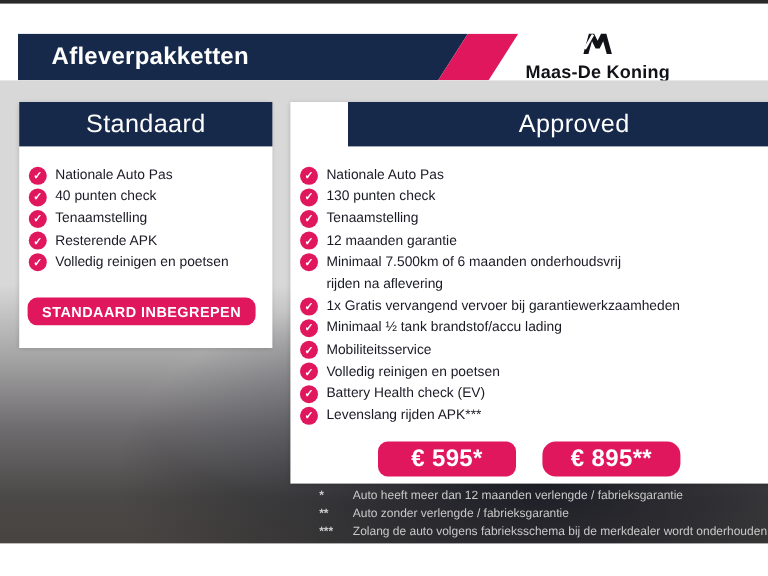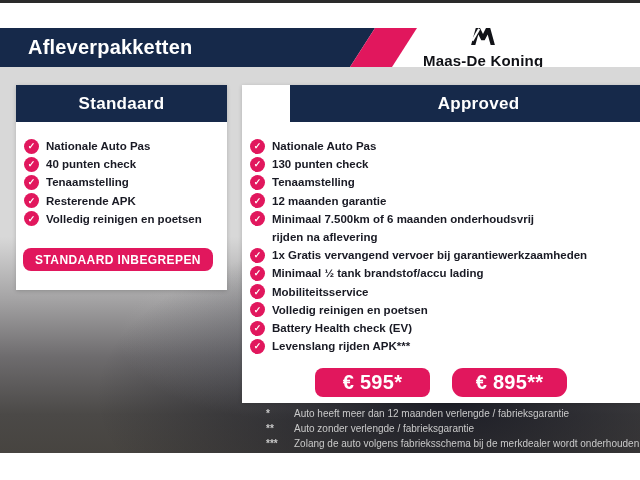--- a/index.html
+++ b/index.html
@@ -4,21 +4,21 @@
 <style>
   html,body{margin:0;padding:0;background:#888;}
   #stage{
     position:relative;width:640px;height:480px;overflow:hidden;
     background:#ffffff;font-family:"Liberation Sans",sans-serif;
     -webkit-font-smoothing:antialiased;
   }
   
   .top-border{position:absolute;left:0;top:0;width:640px;height:3px;background:#2a2a2a;}
   
-  .header{position:absolute;left:0;top:28px;width:616px;height:39px;background:#ffffff;}
+  .header{position:absolute;left:15px;top:28px;width:616px;height:39px;background:#ffffff;}
   .header .navy-shape{
     position:absolute;left:0;top:0;width:420px;height:39px;background:#16294a;
     clip-path:polygon(0 0,375px 0,350px 100%,0 100%);
   }
   .header .pink-shape{
     position:absolute;left:0;top:0;width:430px;height:39px;background:#e1175d;
     clip-path:polygon(375px 0,417px 0,392px 100%,350px 100%);
   }
   .header .page-title{
     position:absolute;left:28px;top:0;height:39px;line-height:39px;
@@ -33,34 +33,34 @@
     background:
       radial-gradient(ellipse 520px 250px at 450px 330px, rgba(14,16,28,0.78), rgba(14,16,28,0) 68%),
       radial-gradient(ellipse 260px 120px at 300px 270px, rgba(190,190,192,0.35), rgba(190,190,192,0) 70%),
       linear-gradient(180deg,#d8d8d8 0%,#d8d8d8 44%,#a5a4a5 60%,#6e6c6e 75%,#4b4947 90%,#474440 100%);
   }
   .bottom-strip{position:absolute;left:0;top:453px;width:640px;height:27px;background:#ffffff;}
   
   .card{position:absolute;background:#ffffff;box-shadow:0 1px 4px rgba(0,0,0,.18);}
   .card .card-header{
     background:#16294a;height:37px;display:flex;align-items:center;justify-content:center;
-    color:#ffffff;font-size:17px;font-weight:bold;letter-spacing:.3px;
+    color:#ffffff;font-size:21px;font-weight:normal;letter-spacing:.3px;
   }
   #standaard-card{left:16px;top:85px;width:211px;height:205px;}
   #approved-card{left:242px;top:85px;width:377px;height:318px;padding-left:48px;}
   
   .check-list{position:absolute;left:8px;top:52px;right:4px;margin:0;padding:0;list-style:none;}
   .check-list li{display:flex;gap:7px;align-items:flex-start;line-height:18.2px;}
   .check-circle{
     flex:0 0 auto;width:15px;height:15px;margin-top:1.5px;border-radius:50%;
     background:#e1175d;color:#fff;display:flex;align-items:center;justify-content:center;
     font-size:9px;font-weight:bold;
   }
   .item-text{
-    color:#191a24;font-size:11.5px;font-weight:bold;white-space:pre;letter-spacing:0;
+    color:#191a24;font-size:11.5px;font-weight:normal;white-space:pre;letter-spacing:0;
   }
   
   .pill-button{
     position:absolute;border:none;background:#e1175d;color:#ffffff;border-radius:8px;
     font-family:"Liberation Sans",sans-serif;font-weight:bold;cursor:pointer;
     display:flex;align-items:center;justify-content:center;
   }
   #included-button{left:7px;top:163px;width:190px;height:23px;font-size:12px;letter-spacing:.4px;}
   .price-button{top:283px;width:115px;height:29px;font-size:20px;letter-spacing:.3px;}
   #price-button-1{left:73px;}

